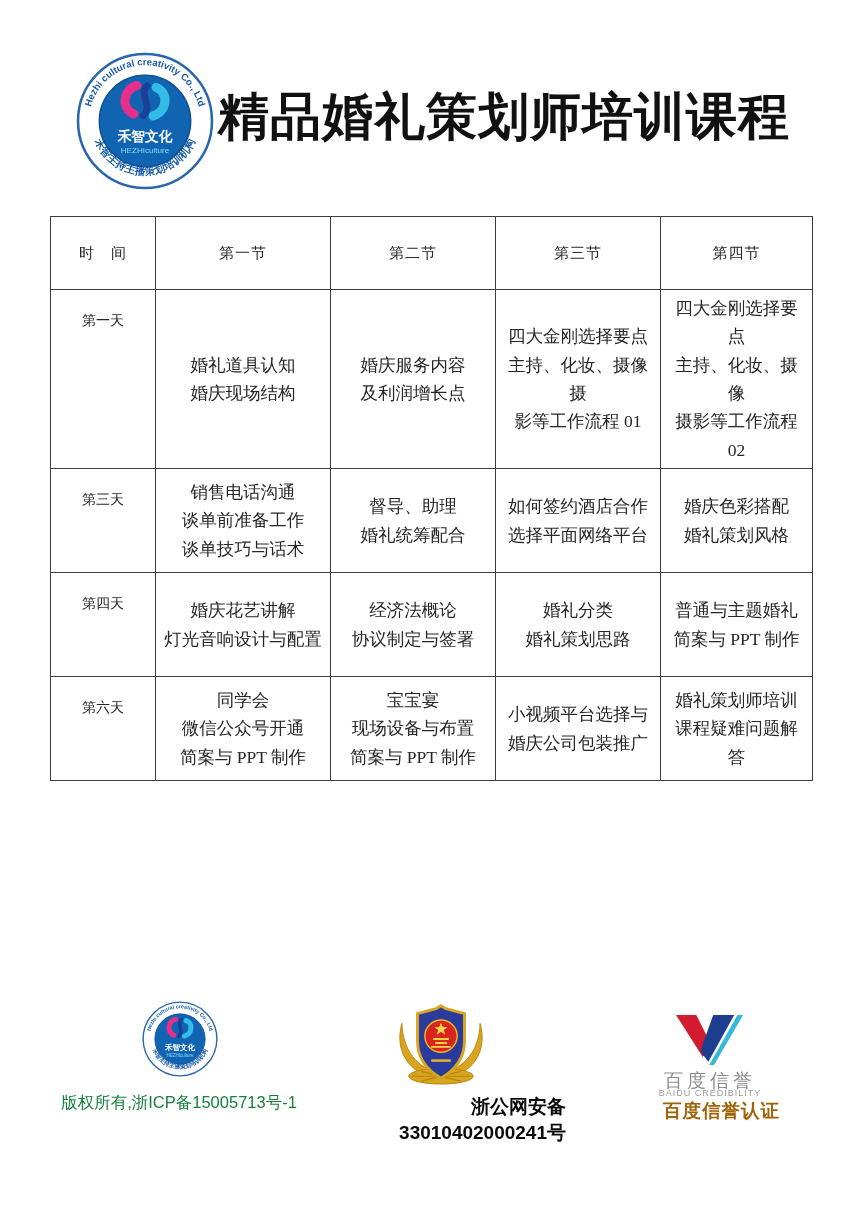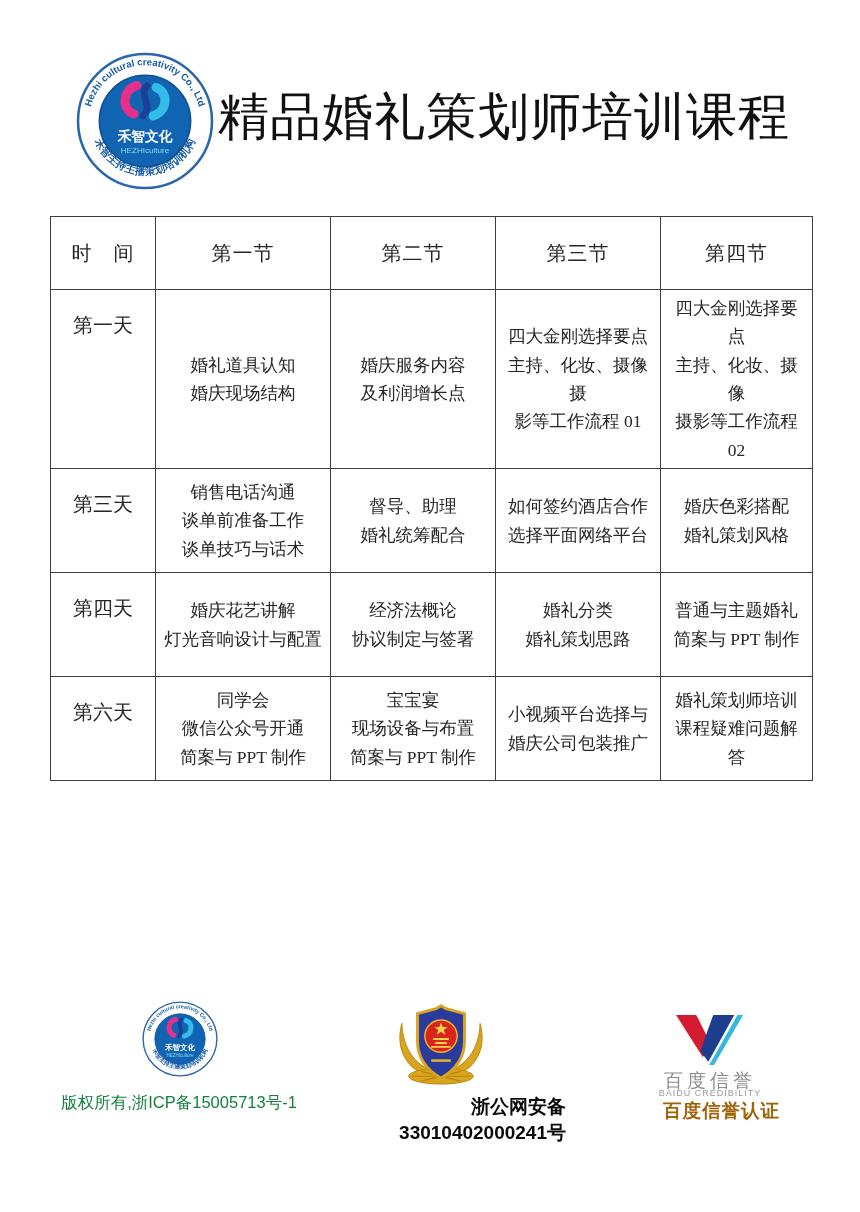--- a/index.html
+++ b/index.html
@@ -6,36 +6,36 @@
   html,body { background:#ffffff; }
   .page {
     position:relative; width:860px; height:1212px; background:#ffffff;
     font-family:"Liberation Serif","DejaVu Serif",serif; color:#222; overflow:hidden;
     margin:0 auto;
   }
   
   .header-logo { position:absolute; left:76px; top:52px; width:138px; height:138px; }
   .page-title {
     position:absolute; left:196px; top:76px; width:616px; height:82px;
-    font-size:51px; font-weight:normal; letter-spacing:1px; color:#111;
+    font-size:51px; font-weight:bold; letter-spacing:1px; color:#111;
     text-align:center; line-height:82px; white-space:nowrap;
   }
   
   table.schedule {
     position:absolute; left:50px; top:216px; width:762px;
     border-collapse:collapse; table-layout:fixed;
   }
   table.schedule td, table.schedule th {
     border:1px solid #3d3d3d; text-align:center;
     font-weight:normal; color:#262626;
   }
   tr.head-row { height:73px; }
   tr.body-row { height:104px; }
-  th.col-head { font-size:20px; letter-spacing:1px; }
-  td.day-cell { vertical-align:top; padding-top:22px; font-size:20px;margin-left:46px; }
+  th.col-head { font-size:15px; letter-spacing:1px; }
+  td.day-cell { vertical-align:top; padding-top:22px; font-size:14px;margin-left:46px; }
   td.content-cell {
     vertical-align:middle; font-size:17.5px; line-height:1.62;
     white-space:pre-line; padding:4px 6px;
   }
   
   .footer-logo { position:absolute; left:142px; top:1001px; width:76px; height:76px; }
   .copyright-text {
     position:absolute; left:58px; top:1092px; width:242px; text-align:center;
     font-family:"Liberation Sans","DejaVu Sans",sans-serif;
     font-size:16.5px; color:#15803d;

